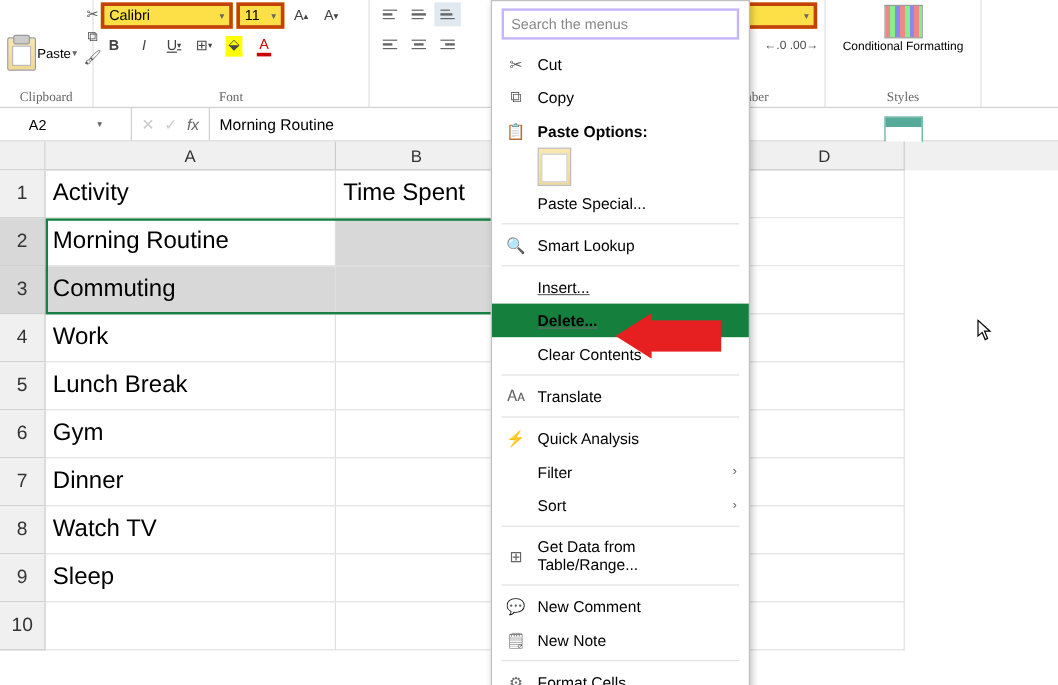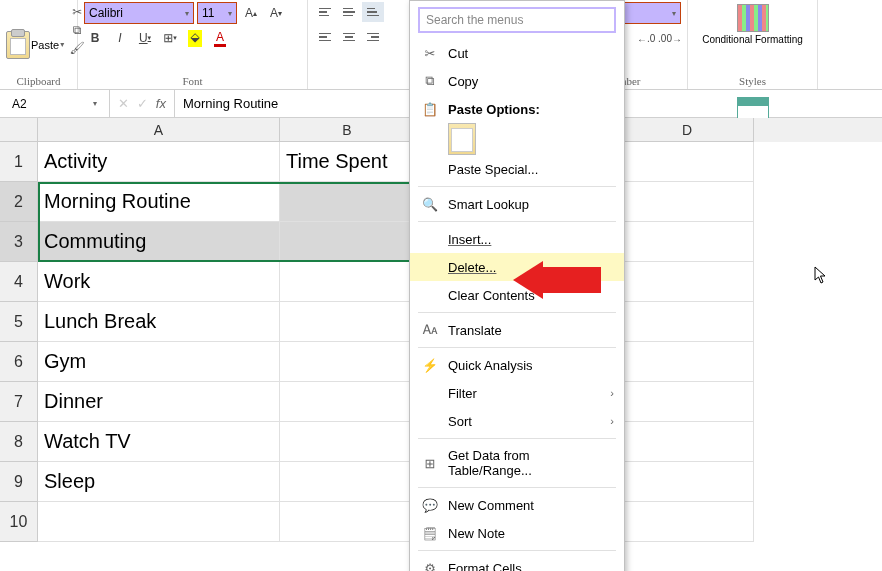--- a/index.html
+++ b/index.html
@@ -13,21 +13,21 @@
 
 .paste-col { display: flex; flex-direction: row; align-items: center; gap: 1px; }
 .paste-icon { width: 24px; height: 28px; border: 1px solid #999; border-radius: 2px; position: relative; background: linear-gradient(#f8e8b0, #f0d890); }
 .paste-icon:before { content: ''; position: absolute; top: -3px; left: 50%; transform: translateX(-50%); width: 12px; height: 6px; border: 1px solid #999; border-radius: 2px; background: #ccc; }
 .paste-icon:after { content: ''; position: absolute; top: 6px; left: 3px; right: 3px; bottom: 3px; background: #fff; border: 1px solid #bbb; }
 .small-icons { display: flex; flex-direction: column; gap: 2px; padding-top: 2px; }
 .small-icon { width: 18px; height: 16px; display: flex; align-items: center; justify-content: center; font-size: 12px; color: #555; }
 
 .font-group { width: 230px; }
 .font-row { display: flex; gap: 3px; margin-bottom: 3px; align-items: center; }
-.combo { border: 1px solid #c2410c; height: 22px; display: flex; align-items: center; padding: 0 4px; font-size: 12px; background: #c4b5fd; }
+.combo { border: 3px solid #c2410c; height: 22px; display: flex; align-items: center; padding: 0 4px; font-size: 12px; background: #fde047; }
 .font-name { width: 110px; }
 .font-size { width: 40px; }
 .tiny-btn { width: 22px; height: 22px; display: flex; align-items: center; justify-content: center; font-size: 12px; color: #444; }
 .dropdown-arrow { font-size: 8px; margin-left: auto; color: #666; }
 
 .align-group { width: 250px; }
 .align-row { display: flex; gap: 2px; margin-bottom: 3px; }
 .align-btn { width: 22px; height: 20px; display: flex; align-items: center; justify-content: center; }
 .align-lines { display: flex; flex-direction: column; gap: 2px; }
 .al { height: 1.5px; background: #666; }
@@ -37,21 +37,21 @@
 .num-combo { width: 120px; }
 
 .styles-group { width: 130px; display: flex; gap: 48px; }
 .style-btn { display: flex; flex-direction: column; align-items: center; gap: 2px; padding: 2px 6px; font-size: 11px; text-align: center; }
 .style-icon { width: 32px; height: 28px; }
 .cond-fmt { background: repeating-linear-gradient(90deg, #e88 0 4px, #8e8 4px 8px, #88e 8px 12px); border: 1px solid #999; }
 .tbl-fmt { background: linear-gradient(#5a9 0 30%, #fff 30% 100%); border: 1px solid #5a9; }
 
 
 .formula-bar { height: 28px; border-bottom: 1px solid #d0d0d0; display: flex; align-items: stretch; }
-.name-box { width: 110px; border-right: 1px solid #d0d0d0; display: flex; align-items: center; padding: 0 12px; font-size: 12px; }
+.name-box { width: 110px; border-right: 1px solid #d0d0d0; display: flex; align-items: center; padding: 0 24px; font-size: 12px; }
 .fx-btns { display: flex; align-items: center; gap: 8px; padding: 0 8px; color: #999; border-right: 1px solid #d0d0d0; font-size: 13px; }
 .fx-label { font-style: italic; color: #666; }
 .formula-input { flex: 1; display: flex; align-items: center; padding: 0 8px; font-size: 13px; }
 
 
 .grid { position: relative; }
 .col-headers { display: flex; height: 24px; background: #f0f0f0; }
 .corner { width: 38px; border-right: 1px solid #ccc; border-bottom: 1px solid #ccc; background: #f0f0f0; }
 .col-h { border-right: 1px solid #ccc; border-bottom: 1px solid #ccc; display: flex; align-items: center; justify-content: center; font-size: 14px; color: #333; background: #f0f0f0; }
 .col-A { width: 242px; }
@@ -75,21 +75,21 @@
 
 
 .ctx-menu { position: absolute; left: 409px; top: 0px; width: 216px; background: #fff; border: 1px solid #c0c0c0; box-shadow: 2px 2px 6px rgba(0,0,0,.25); font-size: 13px; padding-bottom: 4px; }
 .ctx-search { margin: 6px 8px; border: 2px solid #c4b5fd; padding: 4px 6px; color: #888; font-size: 12px; }
 .ctx-item { display: flex; align-items: center; gap: 10px; padding: 6px 10px 6px 12px; }
 .ctx-icon { width: 16px; height: 16px; display: flex; align-items: center; justify-content: center; color: #666; flex-shrink: 0; }
 .ctx-divider { height: 1px; background: #e0e0e0; margin: 3px 8px; }
 .ctx-sub { margin-left: auto; color: #666; font-size: 11px; }
 .ctx-bold { font-weight: 600; }
 .ctx-underline { text-decoration: underline; text-decoration-color: #666; }
-.highlighted { background: #fef9c3; }
+.highlighted { background: #15803d; font-weight: bold; }
 
 .paste-opt-icon { width: 28px; height: 32px; border: 1px solid #bbb; margin-left: 38px; position: relative; background: linear-gradient(#f8e8b0, #f0d890); }
 .paste-opt-icon:after { content: ''; position: absolute; top: 4px; left: 2px; right: 2px; bottom: 2px; background: #fff; border: 1px solid #ccc; }
 
 
 .arrow { position: absolute; left: 513px; top: 261px; pointer-events: none; }
 .arrow-body { width: 62px; height: 26px; background: #e62020; position: absolute; left: 26px; top: 6px; }
 .arrow-head { width: 0; height: 0; border-top: 19px solid transparent; border-bottom: 19px solid transparent; border-right: 30px solid #e62020; position: absolute; left: 0; top: 0; }
 
 .cursor { position: absolute; left: 814px; top: 266px; font-size: 18px; color: #000; pointer-events: none; }

